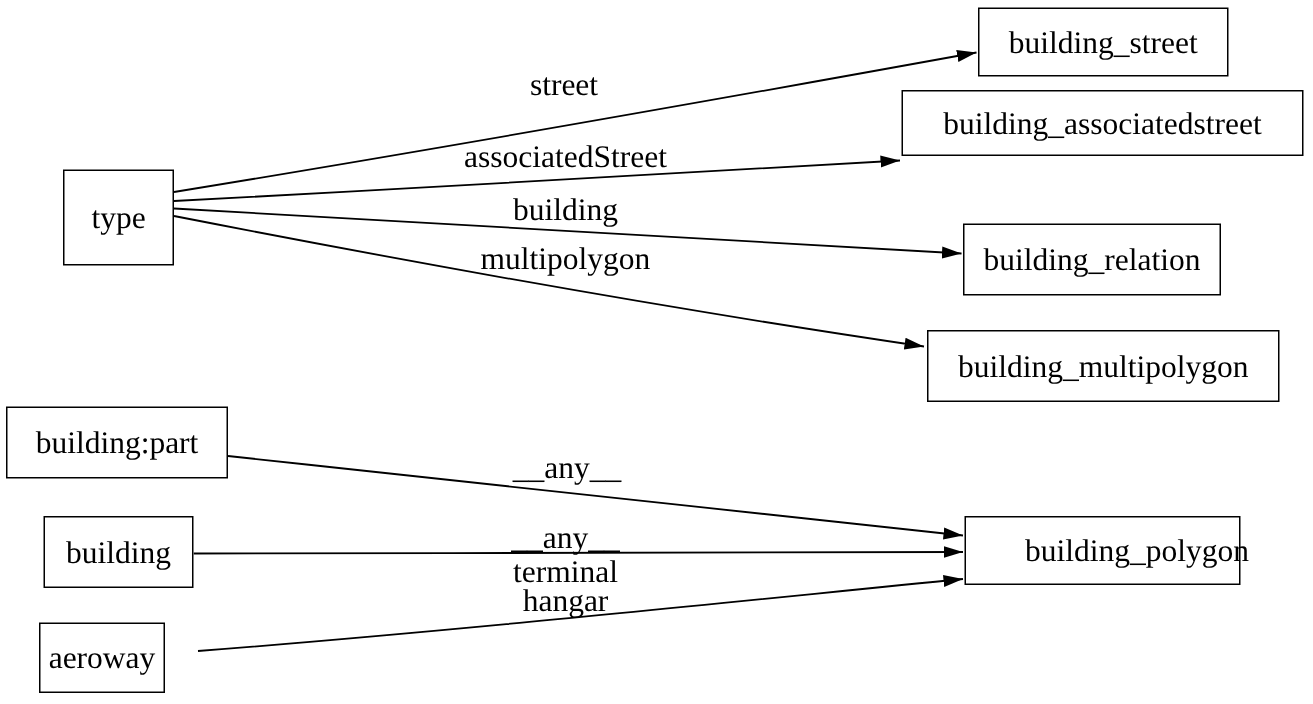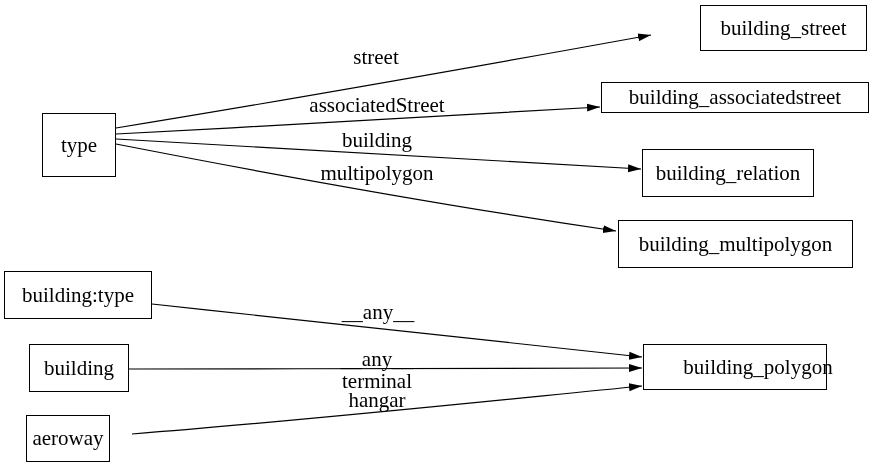--- a/index.html
+++ b/index.html
@@ -64,36 +64,36 @@
       <path d="M129,369 C 300,369 480,368 642,368" marker-end="url(#arrow)"></path>
       <path d="M132,434 C 300,421 480,402 642,386" marker-end="url(#arrow)"></path>
     </g>
   </svg>
 
   <div class="node" style="left:42px;  top:113px; width:74px;  height:64px;">
     <span>type</span>
   </div>
 
   <div class="node" style="left:4px;   top:271px; width:148px; height:48px;">
-    <span>building:type</span>
+    <span>building:part</span>
   </div>
 
   <div class="node" style="left:29px;  top:344px; width:100px; height:48px;">
     <span>building</span>
   </div>
 
   <div class="node" style="left:26px;  top:415px; width:84px; height:47px;">
     <span>aeroway</span>
   </div>
 
-  <div class="node" style="left:652px; top:5px;   width:167px; height:46px;margin-left:48px;">
+  <div class="node" style="left:652px; top:5px;   width:167px; height:46px;">
     <span>building_street</span>
   </div>
 
-  <div class="node" style="left:601px; top:82px;  width:268px; height:31px;">
+  <div class="node" style="left:601px; top:60px;  width:268px; height:44px;">
     <span>building_associatedstreet</span>
   </div>
 
   <div class="node" style="left:642px; top:149px; width:172px; height:48px;">
     <span>building_relation</span>
   </div>
 
   <div class="node" style="left:618px; top:220px; width:235px; height:48px;">
     <span>building_multipolygon</span>
   </div>

